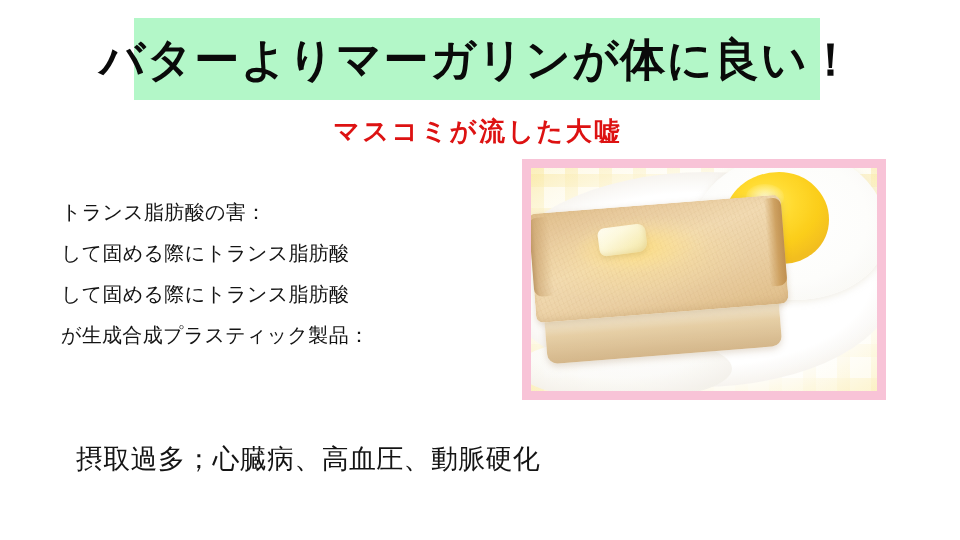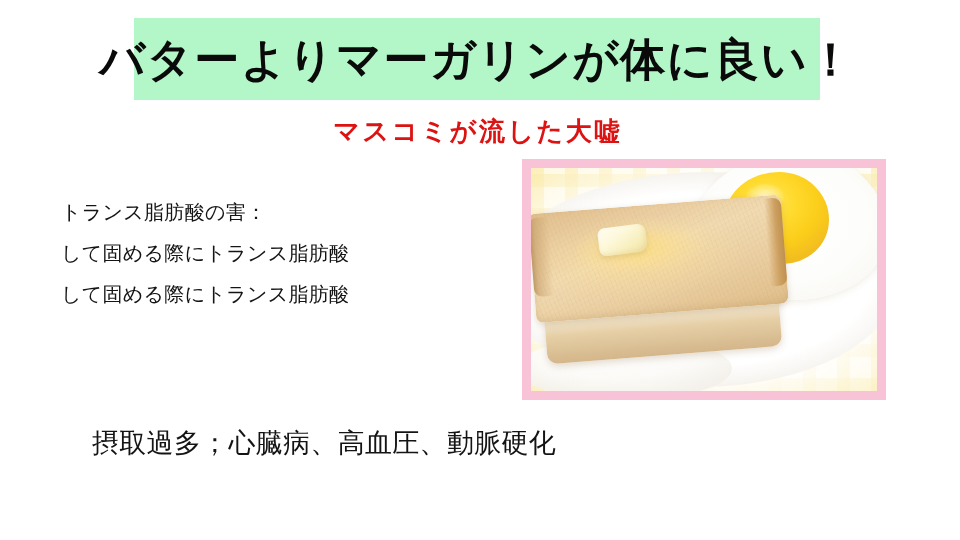--- a/index.html
+++ b/index.html
@@ -71,23 +71,22 @@
     color: #141414;
     line-height: 41px;
     letter-spacing: 0.3px;
     white-space: nowrap;
   }
 
   
   #footer-block {
     position: absolute;
     left: 76px;
-    top: 424px;
+    top: 440px;
     width: 640px;
-    margin-left: 16px;
   }
   #footer-block .fline {
     font-size: 27px;
     color: #141414;
     line-height: 38px;
     letter-spacing: 0.3px;
     white-space: nowrap;
   }
 
   
@@ -294,20 +293,21 @@
   <div id="title-banner">
     <div id="title-text">バターよりマーガリンが体に良い！</div>
   </div>
 
   <div id="subtitle-text">マスコミが流した大嘘</div>
 
   <div id="body-block">
     <div class="bline">トランス脂肪酸の害：</div>
     <div class="bline">して固める際にトランス脂肪酸</div>
     <div class="bline">して固める際にトランス脂肪酸</div>
+    <div class="bline">が生成合成プラスティック製品：</div>
   </div>
 
   <div id="footer-block">
     <div class="fline">摂取過多；心臓病、高血圧、動脈硬化</div>
   </div>
 
   <div id="photo-frame">
     <div id="photo-inner">
       <div class="cloth"></div>
       <div class="cloth-wash"></div>

